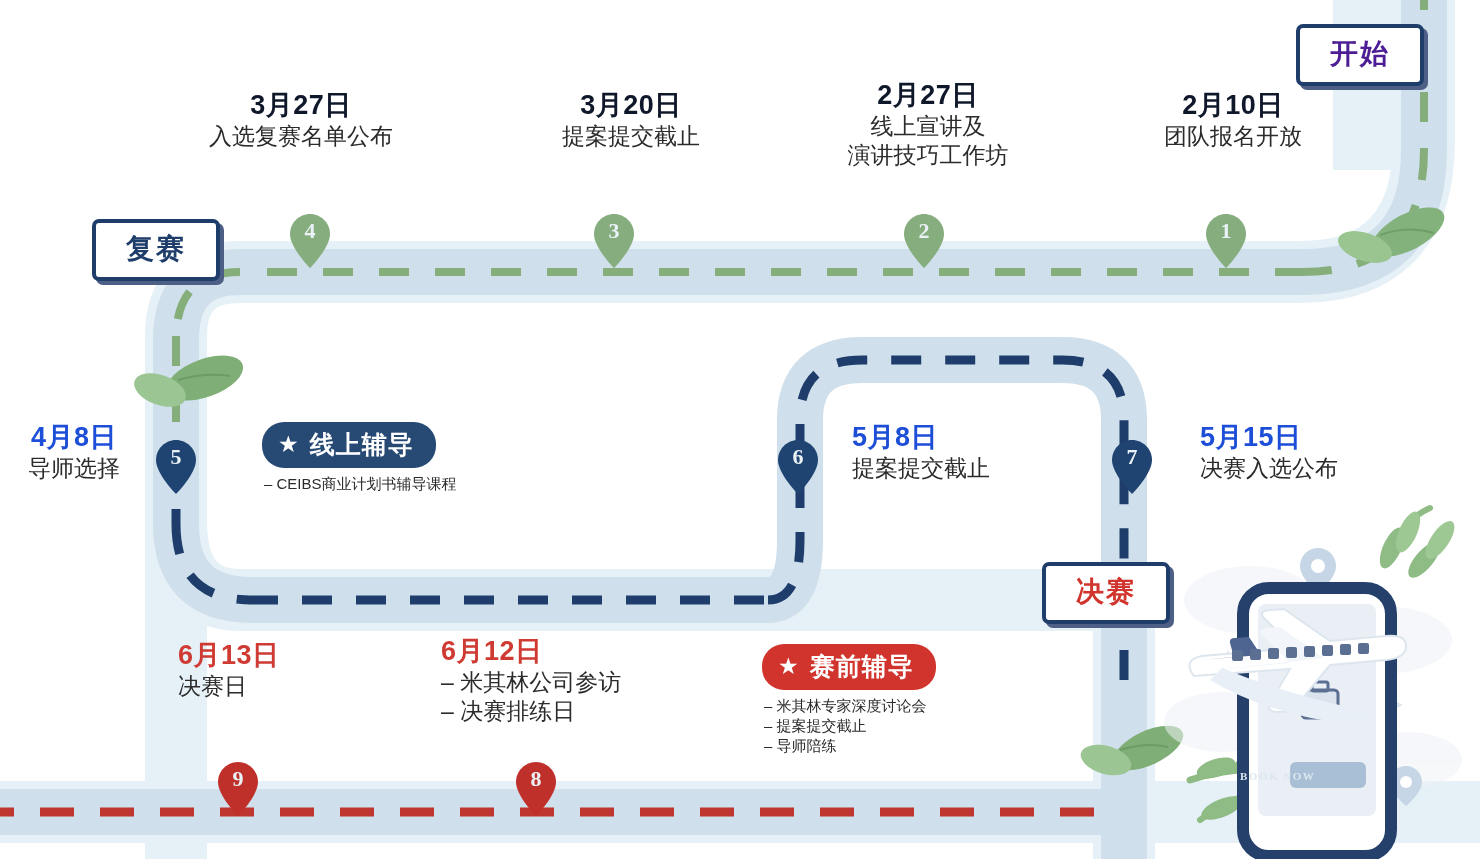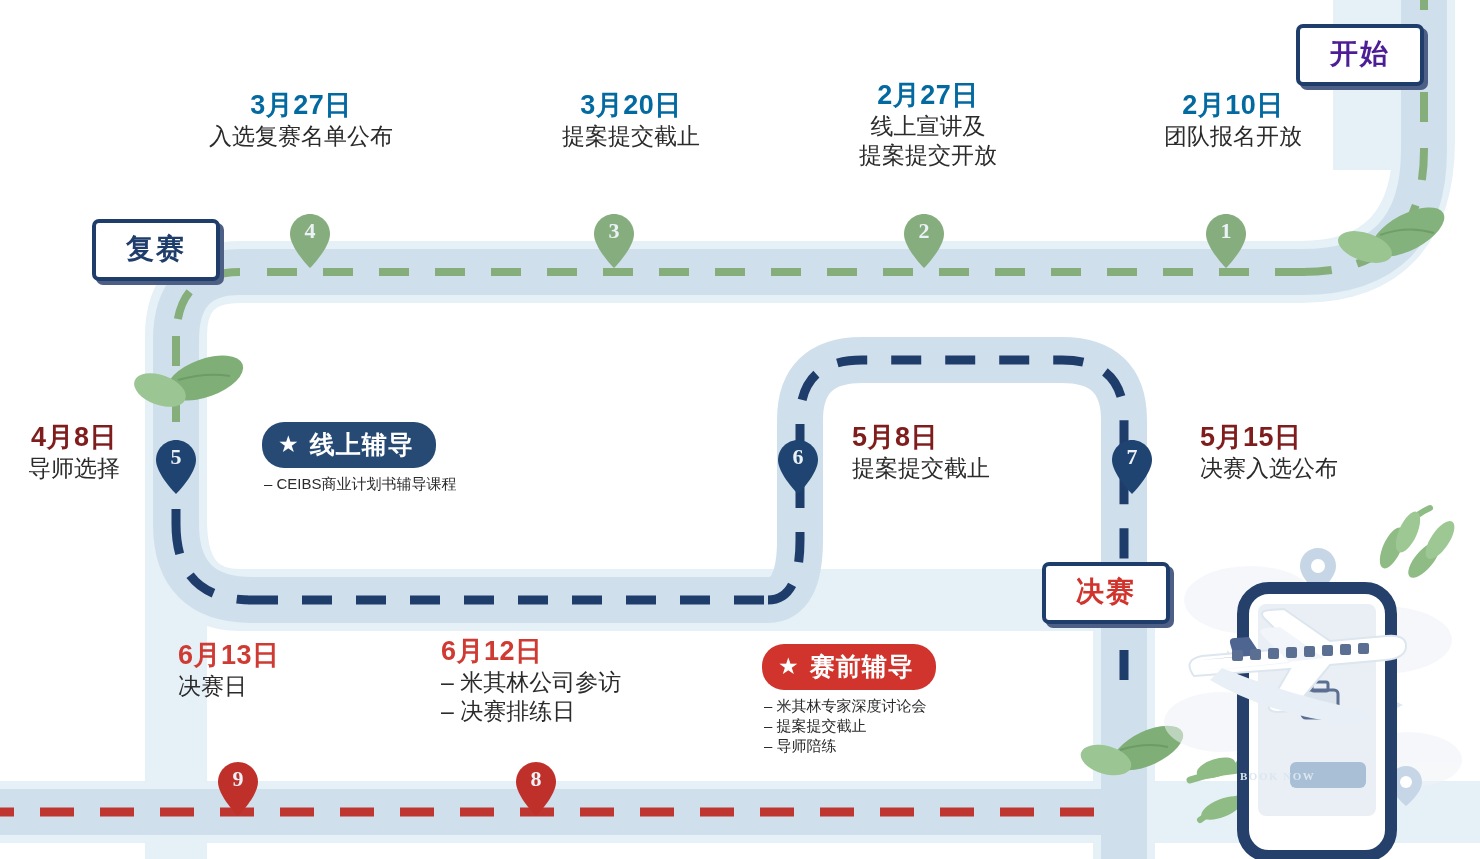--- a/index.html
+++ b/index.html
@@ -14,22 +14,22 @@
   #roadmap-svg{position:absolute;left:0;top:0;width:1480px;height:859px;}
 
   
   .milestone{position:absolute;white-space:nowrap;}
   .milestone .date{
     font-size:27px;font-weight:bold;line-height:1.18;letter-spacing:.5px;
   }
   .milestone .desc{
     font-size:23px;color:#2b2b2b;line-height:1.28;font-weight:500;
   }
-  .date.green{color:#0369a1;}
-  .date.navy{color:#7f1d1d;}
+  .date.green{color:#0f172a;}
+  .date.navy{color:#1d4ed8;}
   .date.red{color:#cf3b33;}
   .ctr{text-align:center;}
   .lft{text-align:left;}
 
   
   .banner{position:absolute;}
   .banner .pill{
     display:inline-flex;align-items:center;gap:10px;
     border-radius:22px;padding:6px 22px 7px 16px;
     color:#fff;font-size:25px;font-weight:bold;letter-spacing:1px;
@@ -231,21 +231,21 @@
   </div>
 
   <div class="milestone ctr" style="left:1138px;top:90px;width:190px;">
     <div class="date green">2月10日</div>
     <div class="desc">团队报名开放</div>
   </div>
 
   <div class="milestone ctr" style="left:828px;top:80px;width:200px;">
     <div class="date green">2月27日</div>
     <div class="desc">线上宣讲及</div>
-    <div class="desc">提案提交开放</div>
+    <div class="desc">演讲技巧工作坊</div>
   </div>
 
   <div class="milestone ctr" style="left:522px;top:90px;width:218px;">
     <div class="date green">3月20日</div>
     <div class="desc">提案提交截止</div>
   </div>
 
   <div class="milestone ctr" style="left:178px;top:90px;width:246px;">
     <div class="date green">3月27日</div>
     <div class="desc">入选复赛名单公布</div>

